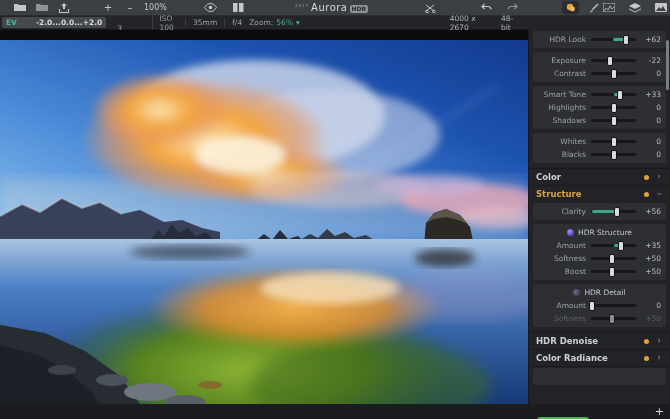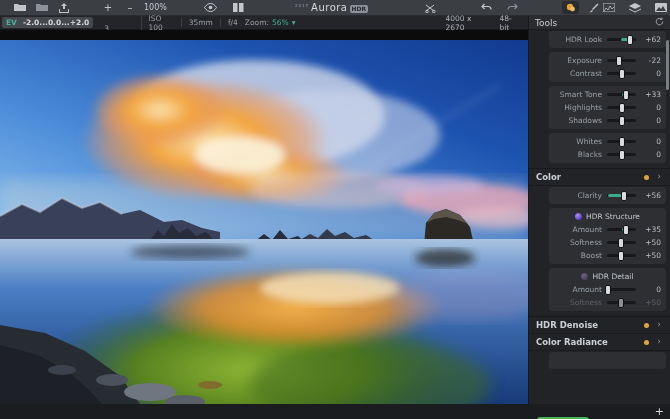--- a/index.html
+++ b/index.html
@@ -19,21 +19,21 @@
   .logo .nm{font-size:10px;letter-spacing:.5px;}
   .logo .badge{font-size:6px;font-weight:bold;background:#8d9298;color:#2b2d31;
     border-radius:2px;padding:0 2px;line-height:8px;}
   .active-chip{background:#2a2c30;border-radius:3px;display:flex;align-items:center;
     justify-content:center;height:13px;min-width:17px;}
   
   .infobar{position:absolute;left:0;top:16px;width:528px;height:14px;background:#232528;
     display:flex;align-items:center;font-size:7.5px;color:#9ba0a6;
     border-bottom:1px solid #17181a;box-sizing:border-box;}
   .ev-chip{background:#45484d;border-radius:2px;margin-left:2px;padding:1px 4px;
-    display:flex;gap:6px;align-items:center;}
+    display:flex;gap:19px;align-items:center;}
   .ev-label{color:#43b39a;font-weight:bold;}
   .ev-value{color:#d7dade;font-weight:bold;}
   .meta-item{padding:0 7px;border-left:1px solid #3a3d41;}
   .meta-item:first-of-type{border-left:none;margin-top:21px;}
   .zoomctl{margin-left:auto;margin-right:150px;display:flex;gap:3px;align-items:center;cursor:default;}
   .zoomctl .zv{color:#43b39a;}
   .sizeinfo{display:flex;gap:10px;margin-right:8px;color:#aeb3b8;}
   
   .tools-header{position:absolute;left:528px;top:16px;width:142px;height:14px;background:#2a2c30;
     border-bottom:1px solid #1a1b1d;border-left:1px solid #17181a;box-sizing:border-box;
@@ -46,21 +46,21 @@
   .panel{position:absolute;left:528px;top:30px;width:142px;height:374px;background:#212327;
     border-left:1px solid #17181a;box-sizing:border-box;overflow:hidden;}
   .section{border-top:1px solid #191a1c;}
   .section:first-child{border-top:none;}
   .sec-head{display:flex;align-items:center;height:16px;padding:0 7px;cursor:default;}
   .sec-title{font-size:8.5px;font-weight:bold;color:#ccd1d6;}
   .sec-title.accent{color:#e2a33b;}
   .sec-dot{width:5px;height:5px;border-radius:50%;background:#e2a33b;margin-left:auto;margin-right:6px;}
   .sec-chev{color:#9ba0a6;font-size:8px;line-height:8px;width:8px;text-align:center;}
   .sec-chev.down{transform:rotate(90deg);}
-  .groups{padding:1px 4px 4px 20px;}
+  .groups{padding:1px 4px 4px 4px;}
   .group{background:#2d2f33;border-radius:3px;padding:2px 5px;margin-bottom:4px;}
   .group:last-child{margin-bottom:1px;}
   .subhead{display:flex;align-items:center;justify-content:center;gap:4px;height:13px;
     font-size:7.5px;color:#c3c7cc;}
   .subicon{width:7px;height:7px;border-radius:50%;
     background:radial-gradient(circle at 35% 35%,#b18cf0,#5a3fc0 70%);}
   .subicon.dim{background:radial-gradient(circle at 35% 35%,#6d6486,#474059 70%);}
   .srow{display:flex;align-items:center;height:13px;gap:5px;}
   .srow .lbl{width:48px;text-align:right;font-size:7.5px;color:#9aa0a7;white-space:nowrap;}
   .srow .track{flex:1;height:3px;background:#17181b;border-radius:2px;position:relative;cursor:default;}
@@ -199,28 +199,20 @@
       <span>Zoom:</span>
       <span class="zv">56%</span>
       <span class="zv">▾</span>
     </div>
     <div class="sizeinfo">
       <span>4000 x 2670</span>
       <span>48-bit</span>
     </div>
   </div>
 
-  <div class="tools-header">
-    <span>Tools</span>
-    <span class="reset">
-      <svg width="9" height="9" viewBox="0 0 9 9">
-          <path d="M7.8 4.5a3.3 3.3 0 1 1-1-2.3M7 .5v2h-2" fill="none" stroke="#9ba0a6" stroke-width="1"></path>
-        </svg>
-    </span>
-  </div>
 
   <div class="viewport">
     <svg class="photo" viewBox="0 0 528 364" preserveAspectRatio="none">
       <defs>
         <linearGradient id="sky" x1="0" y1="1" x2="1" y2="0">
           <stop offset="0" stop-color="#8ec2ee"></stop>
             <stop offset=".35" stop-color="#4a8ad8"></stop>
           <stop offset=".7" stop-color="#1d53b0"></stop>
             <stop offset="1" stop-color="#123a8f"></stop>
         </linearGradient>
@@ -372,20 +364,25 @@
           </div>
         </div>
         <div class="section">
           <div class="sec-head">
             <span class="sec-title">Color</span>
             <span class="sec-dot"></span>
             <span class="sec-chev">›</span>
           </div>
         </div>
         <div class="section">
+          <div class="sec-head">
+            <span class="sec-title accent">Structure</span>
+            <span class="sec-dot"></span>
+            <span class="sec-chev down">›</span>
+          </div>
           <div class="groups">
             <div class="group">
               <div class="srow">
                 <span class="lbl">Clarity</span>
                 <div class="track">
                   <div class="fill" style="left: 2%; width: 56%;"></div>
                   <div class="thumb" style="left: 58%;"></div>
                 </div>
                 <span class="val">+56</span>
               </div>

